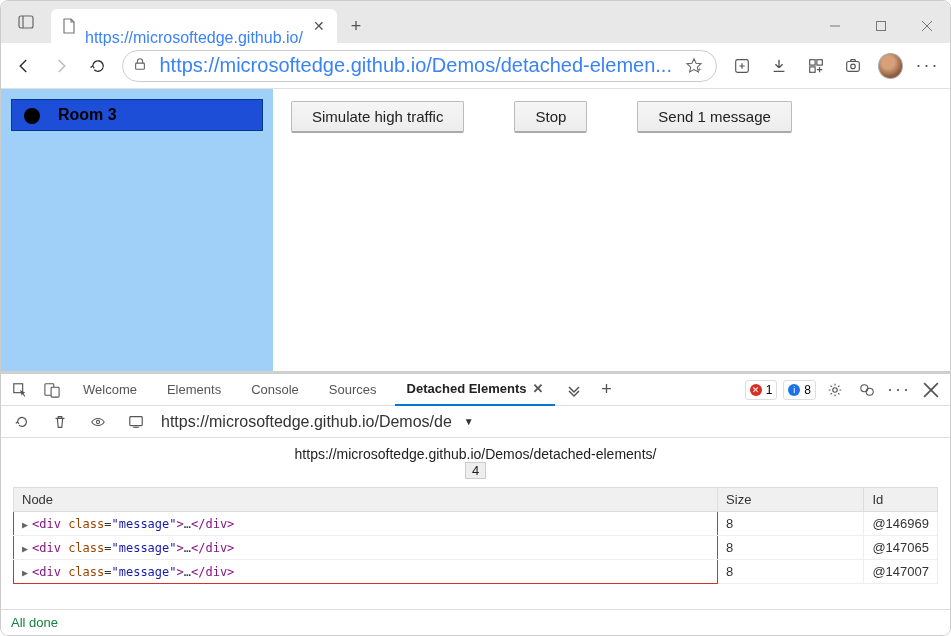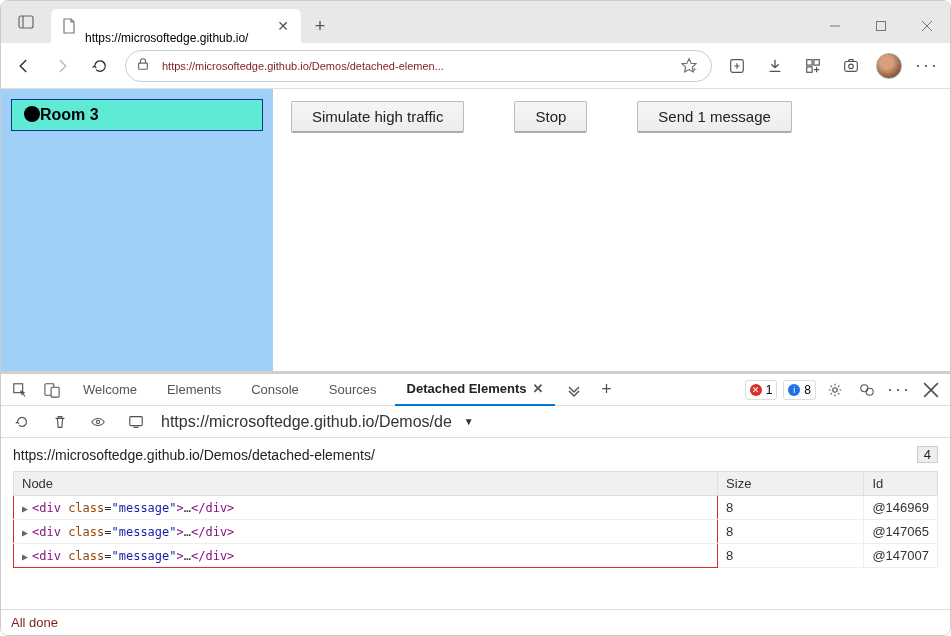--- a/index.html
+++ b/index.html
@@ -4,45 +4,45 @@
 <style>
 * { box-sizing: border-box; margin: 0; padding: 0; }
 body { font-family: "Segoe UI", Arial, sans-serif; font-size: 13px; width: 951px; height: 636px; background: #fff; overflow: hidden; border: 1px solid #ccc; border-radius: 8px; }
 
 
 .titlebar { height: 42px; background: #e8e8e8; display: flex; align-items: flex-end; border-radius: 8px 8px 0 0; }
 .tab-stub { width: 50px; height: 42px; display: flex; align-items: center; justify-content: center; }
 .tab-stub svg { width: 16px; height: 14px; }
 .tab { background: #fff; border-radius: 6px 6px 0 0; height: 34px; display: flex; align-items: center; padding: 0 10px; gap: 8px; min-width: 250px; }
 .tab .favicon { width: 16px; height: 16px; }
-.tab .tab-title { flex: 1; font-size: 12px; color: #000000; margin-top: 24px; }
+.tab .tab-title { flex: 1; font-size: 16px; color: #3b82f6; margin-top: 24px; }
 .tab .tab-close { width: 16px; height: 16px; display: flex; align-items: center; justify-content: center; color: #555; font-size: 14px; }
 .newtab { width: 30px; height: 30px; display: flex; align-items: center; justify-content: center; font-size: 18px; color: #555; margin-left: 4px; margin-bottom: 2px; }
 .titlebar-spacer { flex: 1; }
 .winbtn { width: 46px; height: 34px; display: flex; align-items: center; justify-content: center; color: #777; }
 .winbtn svg { width: 12px; height: 12px; }
 
 
 .urlbar { height: 46px; background: #fff; display: flex; align-items: center; padding: 0 10px; gap: 12px; border-bottom: 1px solid #e0e0e0; }
 .navbtn { width: 26px; height: 26px; display: flex; align-items: center; justify-content: center; color: #333; }
 .navbtn.disabled { color: #bbb; }
 .navbtn svg { width: 18px; height: 18px; }
 .addr { flex: 1; height: 32px; border: 1px solid #ccc; border-radius: 16px; display: flex; align-items: center; padding: 0 10px; gap: 10px; }
 .addr .lock { width: 16px; color: #666; }
-.addr .url { flex: 1; color: #7f1d1d; font-size: 11px; white-space: nowrap; overflow: hidden; }
+.addr .url { flex: 1; color: #3b82f6; font-size: 20px; white-space: nowrap; overflow: hidden; }
 .addr .fav { width: 24px; display: flex; align-items: center; justify-content: center; color: #666; }
 .toolicon { width: 26px; height: 26px; display: flex; align-items: center; justify-content: center; color: #555; }
 .toolicon svg { width: 18px; height: 18px; }
 .avatar { width: 26px; height: 26px; border-radius: 50%; background: radial-gradient(circle at 40% 35%, #d6a07a 30%, #8b5a3c 70%); border: 1px solid #aaa; }
 .more { font-size: 18px; letter-spacing: 2px; color: #555; }
 
 
 .page { display: flex; height: 282px; }
 .sidebar { width: 272px; background: #a0d0f8; padding: 10px; }
-.room { background: #5eead4; border: 1px solid #003a8c; display: flex; align-items: flex-start; padding: 6px 12px; gap: 0; }
+.room { background: #1d4ed8; border: 1px solid #003a8c; display: flex; align-items: flex-end; padding: 6px 12px; gap: 18px; }
 .room .dot { width: 16px; height: 16px; border-radius: 50%; background: #000; }
 .room .name { font-weight: bold; font-size: 16px; color: #000; }
 .main { flex: 1; padding: 12px 18px; display: flex; gap: 50px; align-items: flex-start; }
 .pbtn { background: linear-gradient(#f5f5f5, #ededed); border: 1px solid #bbb; border-bottom: 2px solid #aaa; padding: 6px 20px; font-size: 15px; color: #222; border-radius: 2px; cursor: pointer; }
 
 
 .devtools { border-top: 3px solid #cfcfcf; height: 264px; display: flex; flex-direction: column; background: #fff; }
 .dt-tabs { height: 32px; display: flex; align-items: center; border-bottom: 1px solid #ddd; padding: 4px 6px; gap: 6px; }
 .dt-ico { width: 26px; height: 26px; display: flex; align-items: center; justify-content: center; color: #555; }
 .dt-ico svg { width: 16px; height: 16px; }
@@ -52,35 +52,35 @@
 .dt-spacer { flex: 1; }
 .status-pill { display: inline-flex; align-items: center; height: 20px; padding: 0 4px; border: 1px solid #ddd; border-radius: 3px; gap: 4px; font-size: 12px; }
 .status-pill .dot-err { width: 12px; height: 12px; border-radius: 50%; background: #d93025; color: #fff; font-size: 9px; display: flex; align-items: center; justify-content: center; }
 .status-pill .dot-info { width: 12px; height: 12px; border-radius: 50%; background: #1a73e8; color: #fff; font-size: 9px; display: flex; align-items: center; justify-content: center; }
 
 .dt-toolbar { height: 32px; display: flex; align-items: center; border-bottom: 1px solid #ddd; padding: 0 8px; gap: 12px; }
 .dt-url { color: #333; font-size: 16px; }
 .dropdown-arrow { font-size: 10px; color: #333; }
 
 .dt-panel { flex: 1; overflow: auto; padding: 8px 12px 0 12px; }
-.panel-url { font-size: 14px; color: #222; margin-bottom: 8px; display: flex; align-items: center; }
+.panel-url { font-size: 14px; color: #222; margin-bottom: 8px; display: flex; align-items: center; flex-direction: column; }
 .count-badge { background: #eee; border: 1px solid #ccc; padding: 0 6px; font-size: 13px; }
 
 .dt-table { width: 100%; border-collapse: collapse; }
 .dt-table th { text-align: left; background: #f0f0f0; border: 1px solid #ddd; padding: 4px 8px; font-weight: normal; color: #333; font-size: 13px; }
 .dt-table td { border: 1px solid #eee; padding: 4px 8px; font-size: 13px; color: #333; }
 .dt-table td.node { font-family: Consolas, monospace; font-size: 12px; }
 .tri { color: #666; display: inline-block; width: 10px; font-size: 10px; }
 .hl { display: inline-block; }
 .hl .tag { color: #881280; margin-top: 13px; }
 .hl .attr { color: #994500; }
 .hl .val { color: #1a1aa6; }
 .hl .dots { color: #333; }
 
-.dt-status { height: 26px; border-top: 1px solid #ddd; display: flex; align-items: center; padding: 0 10px; font-size: 13px; color: #7f1d1d; }
+.dt-status { height: 26px; border-top: 1px solid #ddd; display: flex; align-items: center; padding: 0 10px; font-size: 13px; color: #15803d; }
 
 .node-col { width: 724px; }
 .size-col { width: 150px; }
 </style>
 </head>
 <body>
 
 <div class="titlebar">
   <div class="tab-stub">
     <svg viewBox="0 0 16 14">

